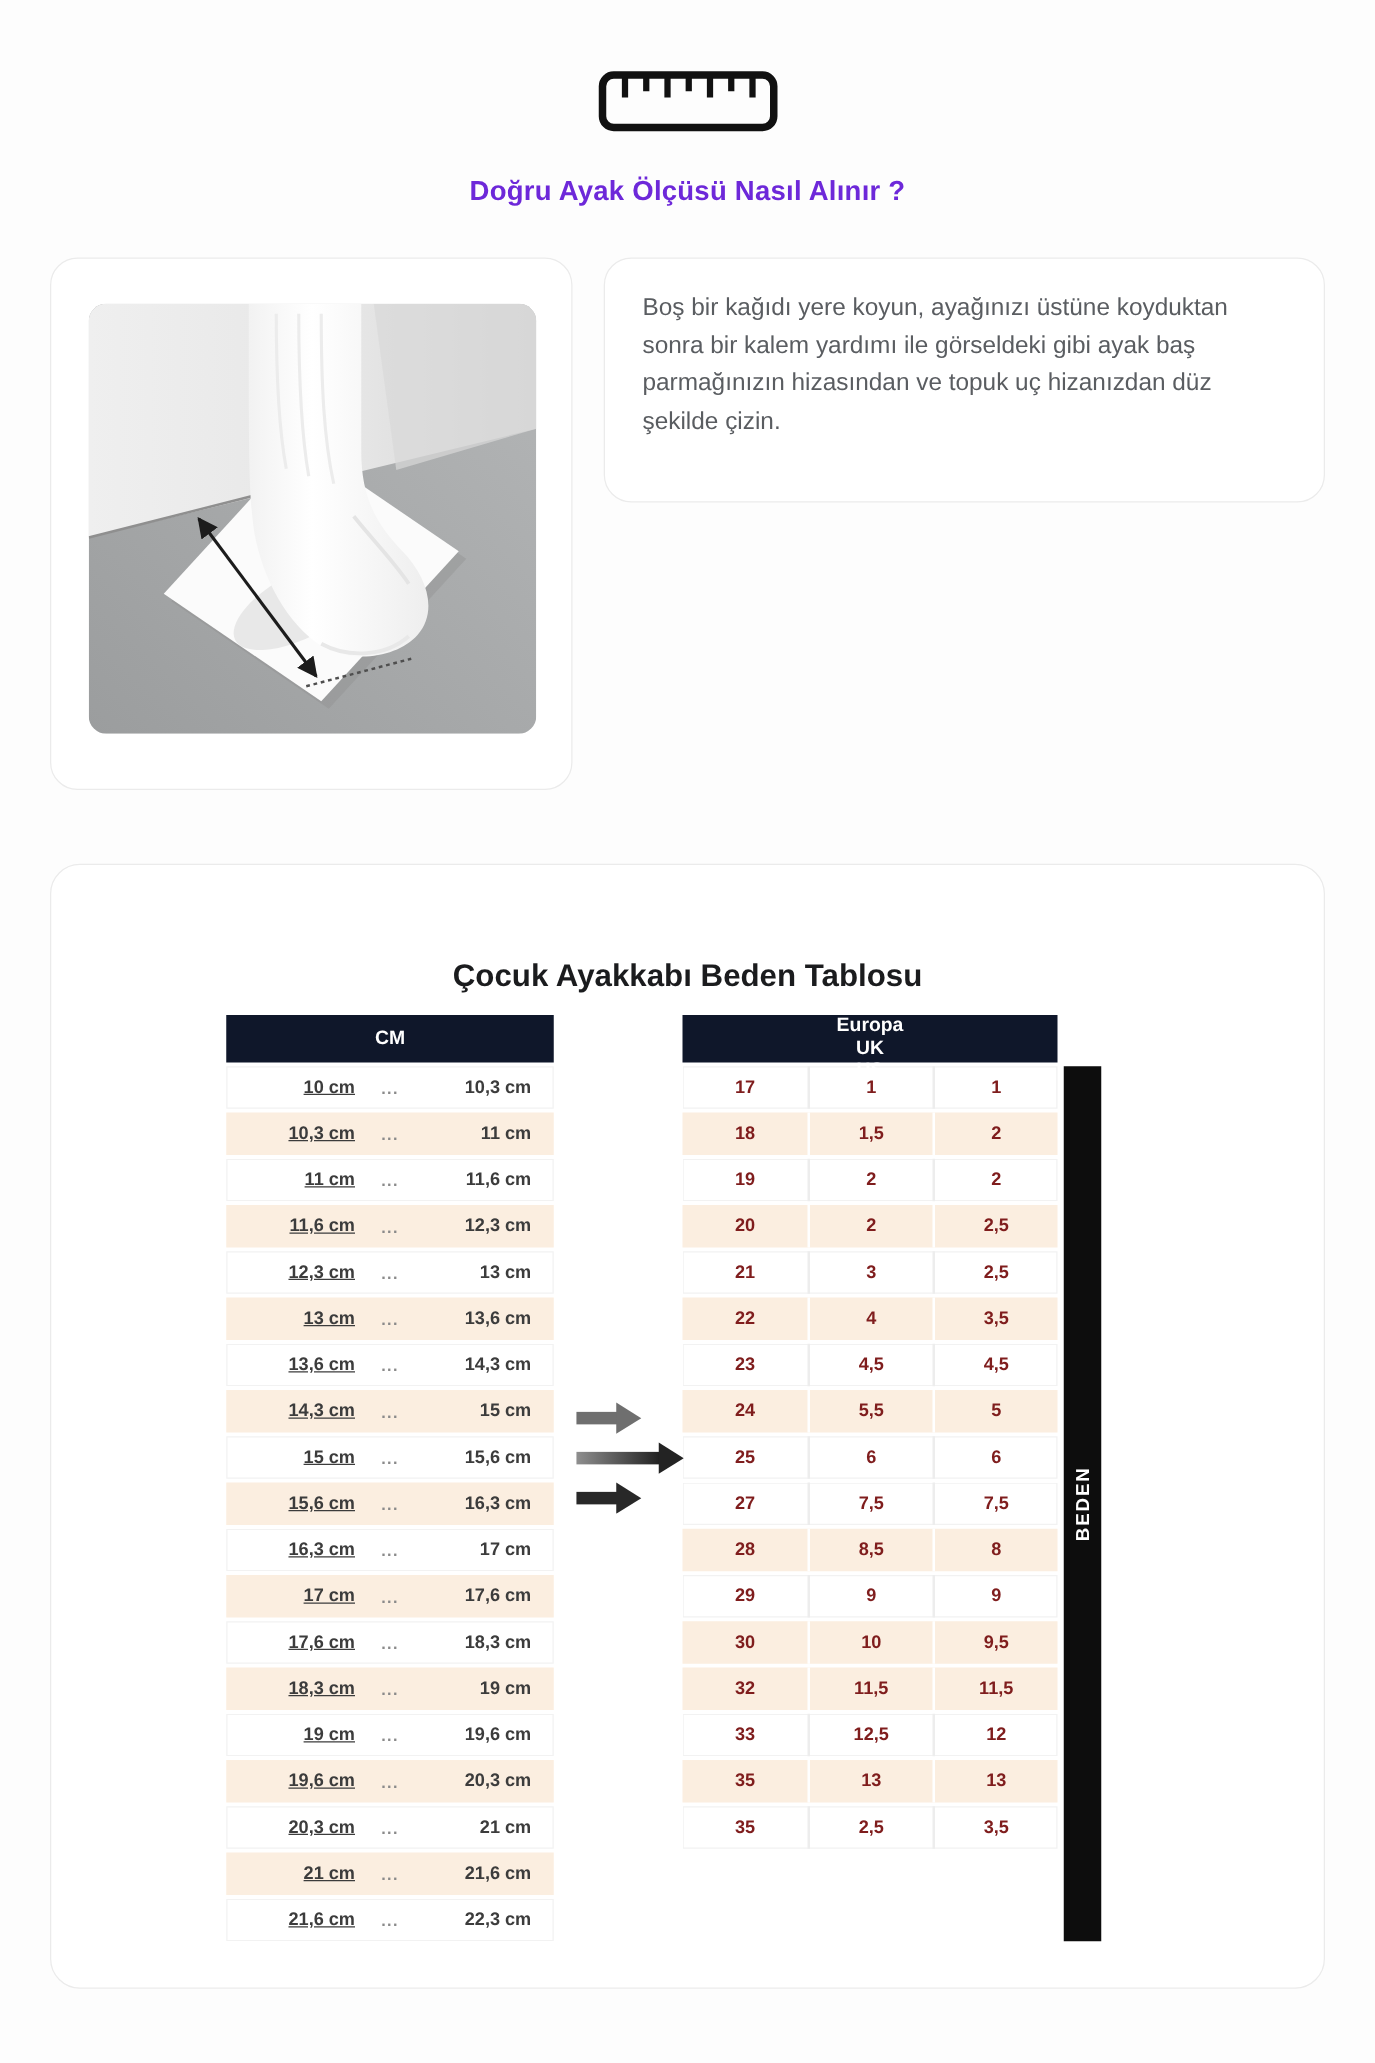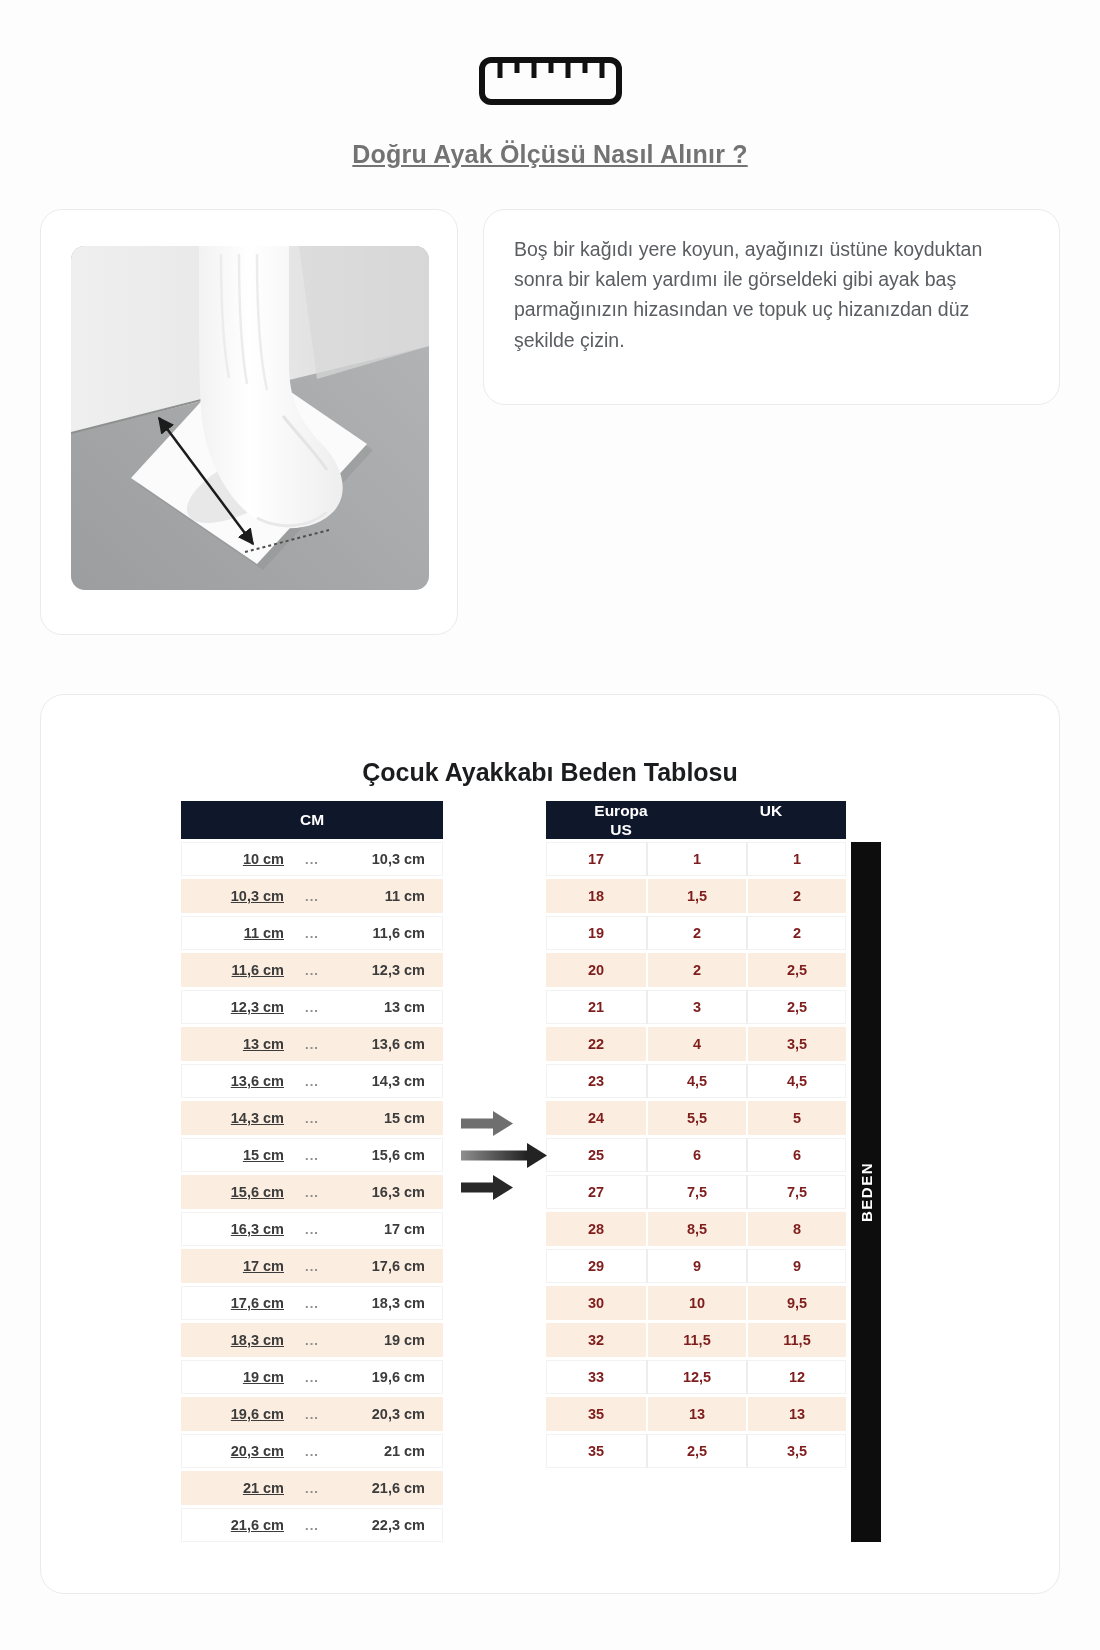--- a/index.html
+++ b/index.html
@@ -7,23 +7,22 @@
     width:1100px; height:1650px;
     background:#fdfdfd;
     font-family:"Liberation Sans", sans-serif;
     color:#222;
     overflow:hidden;
   }
   .top-section { padding-top:56px; text-align:center; }
   .ruler-wrap { display:flex; justify-content:center; }
   .page-title {
     margin:34px 0 0 0;
-    font-size:25px; font-weight:bold; color:#737373;
+    font-size:22px; font-weight:bold; color:#6d28d9;
     letter-spacing:.2px;
-    text-decoration:underline;
   }
   .cards-row { display:flex; padding:0 40px; margin-top:40px;border-radius:16px; }
   .card {
     border:1px solid #ebebeb; border-radius:22px;
     box-sizing:border-box; background:#fff;
   }
   .photo-card { width:418px; height:426px; padding:36px 30px 46px 30px; }
   .photo {
     width:358px; height:344px; border-radius:14px; overflow:hidden; display:block;
   }
@@ -32,34 +31,34 @@
     padding:24px 30px; font-size:19.5px; line-height:1.55; color:#5a5d61;
   }
   .text-card.first { height:196px; }
   .text-card.second { height:216px; margin-top:14px; display:flex; align-items:center; }
   .size-card {
     margin:59px 40px 0 40px; height:900px;
     border:1px solid #ebebeb; border-radius:24px; background:#fff;
     box-sizing:border-box; padding-top:58px;
   }
   .section-title {
-    margin:4px; text-align:center;
+    margin:16px; text-align:center;
     font-size:25px; line-height:30px; font-weight:bold; color:#1b1c1e;
   }
   .tables-row { display:flex; margin-top:14px; padding-left:140px; }
   .cm-table { width:262px; }
   .arrow-spacer { width:103px; position:relative; }
   .transfer-arrows { position:absolute; left:18px; top:309px; }
   .size-table { width:300px; }
   .table-header {
     height:38px; margin-bottom:3px; background:#0f172a;
     color:#fff; font-size:15.5px; font-weight:bold;
     display:flex; align-items:center; justify-content:center;
   }
-  .table-header.cols3 { display:grid; grid-template-columns:1fr 1fr;text-align:right; }
+  .table-header.cols3 { display:grid; grid-template-columns:1fr;text-align:right; }
   .table-header.cols3 span { display:flex; align-items:center; justify-content:center; }
   .cm-row {
     height:34px; margin-bottom:3px; box-sizing:border-box;
     display:grid; grid-template-columns:1fr 56px 1fr; align-items:center;
     font-size:14.5px; font-weight:bold; color:#3c3c3c;
   }
   .cm-row .from { text-align:right; padding-left:22px;text-decoration:underline; }
   .cm-row .sep  { text-align:center; color:#8a8a8a; font-size:13px; letter-spacing:1px; }
   .cm-row .to   { text-align:right; padding-right:18px; }
   .size-row {

